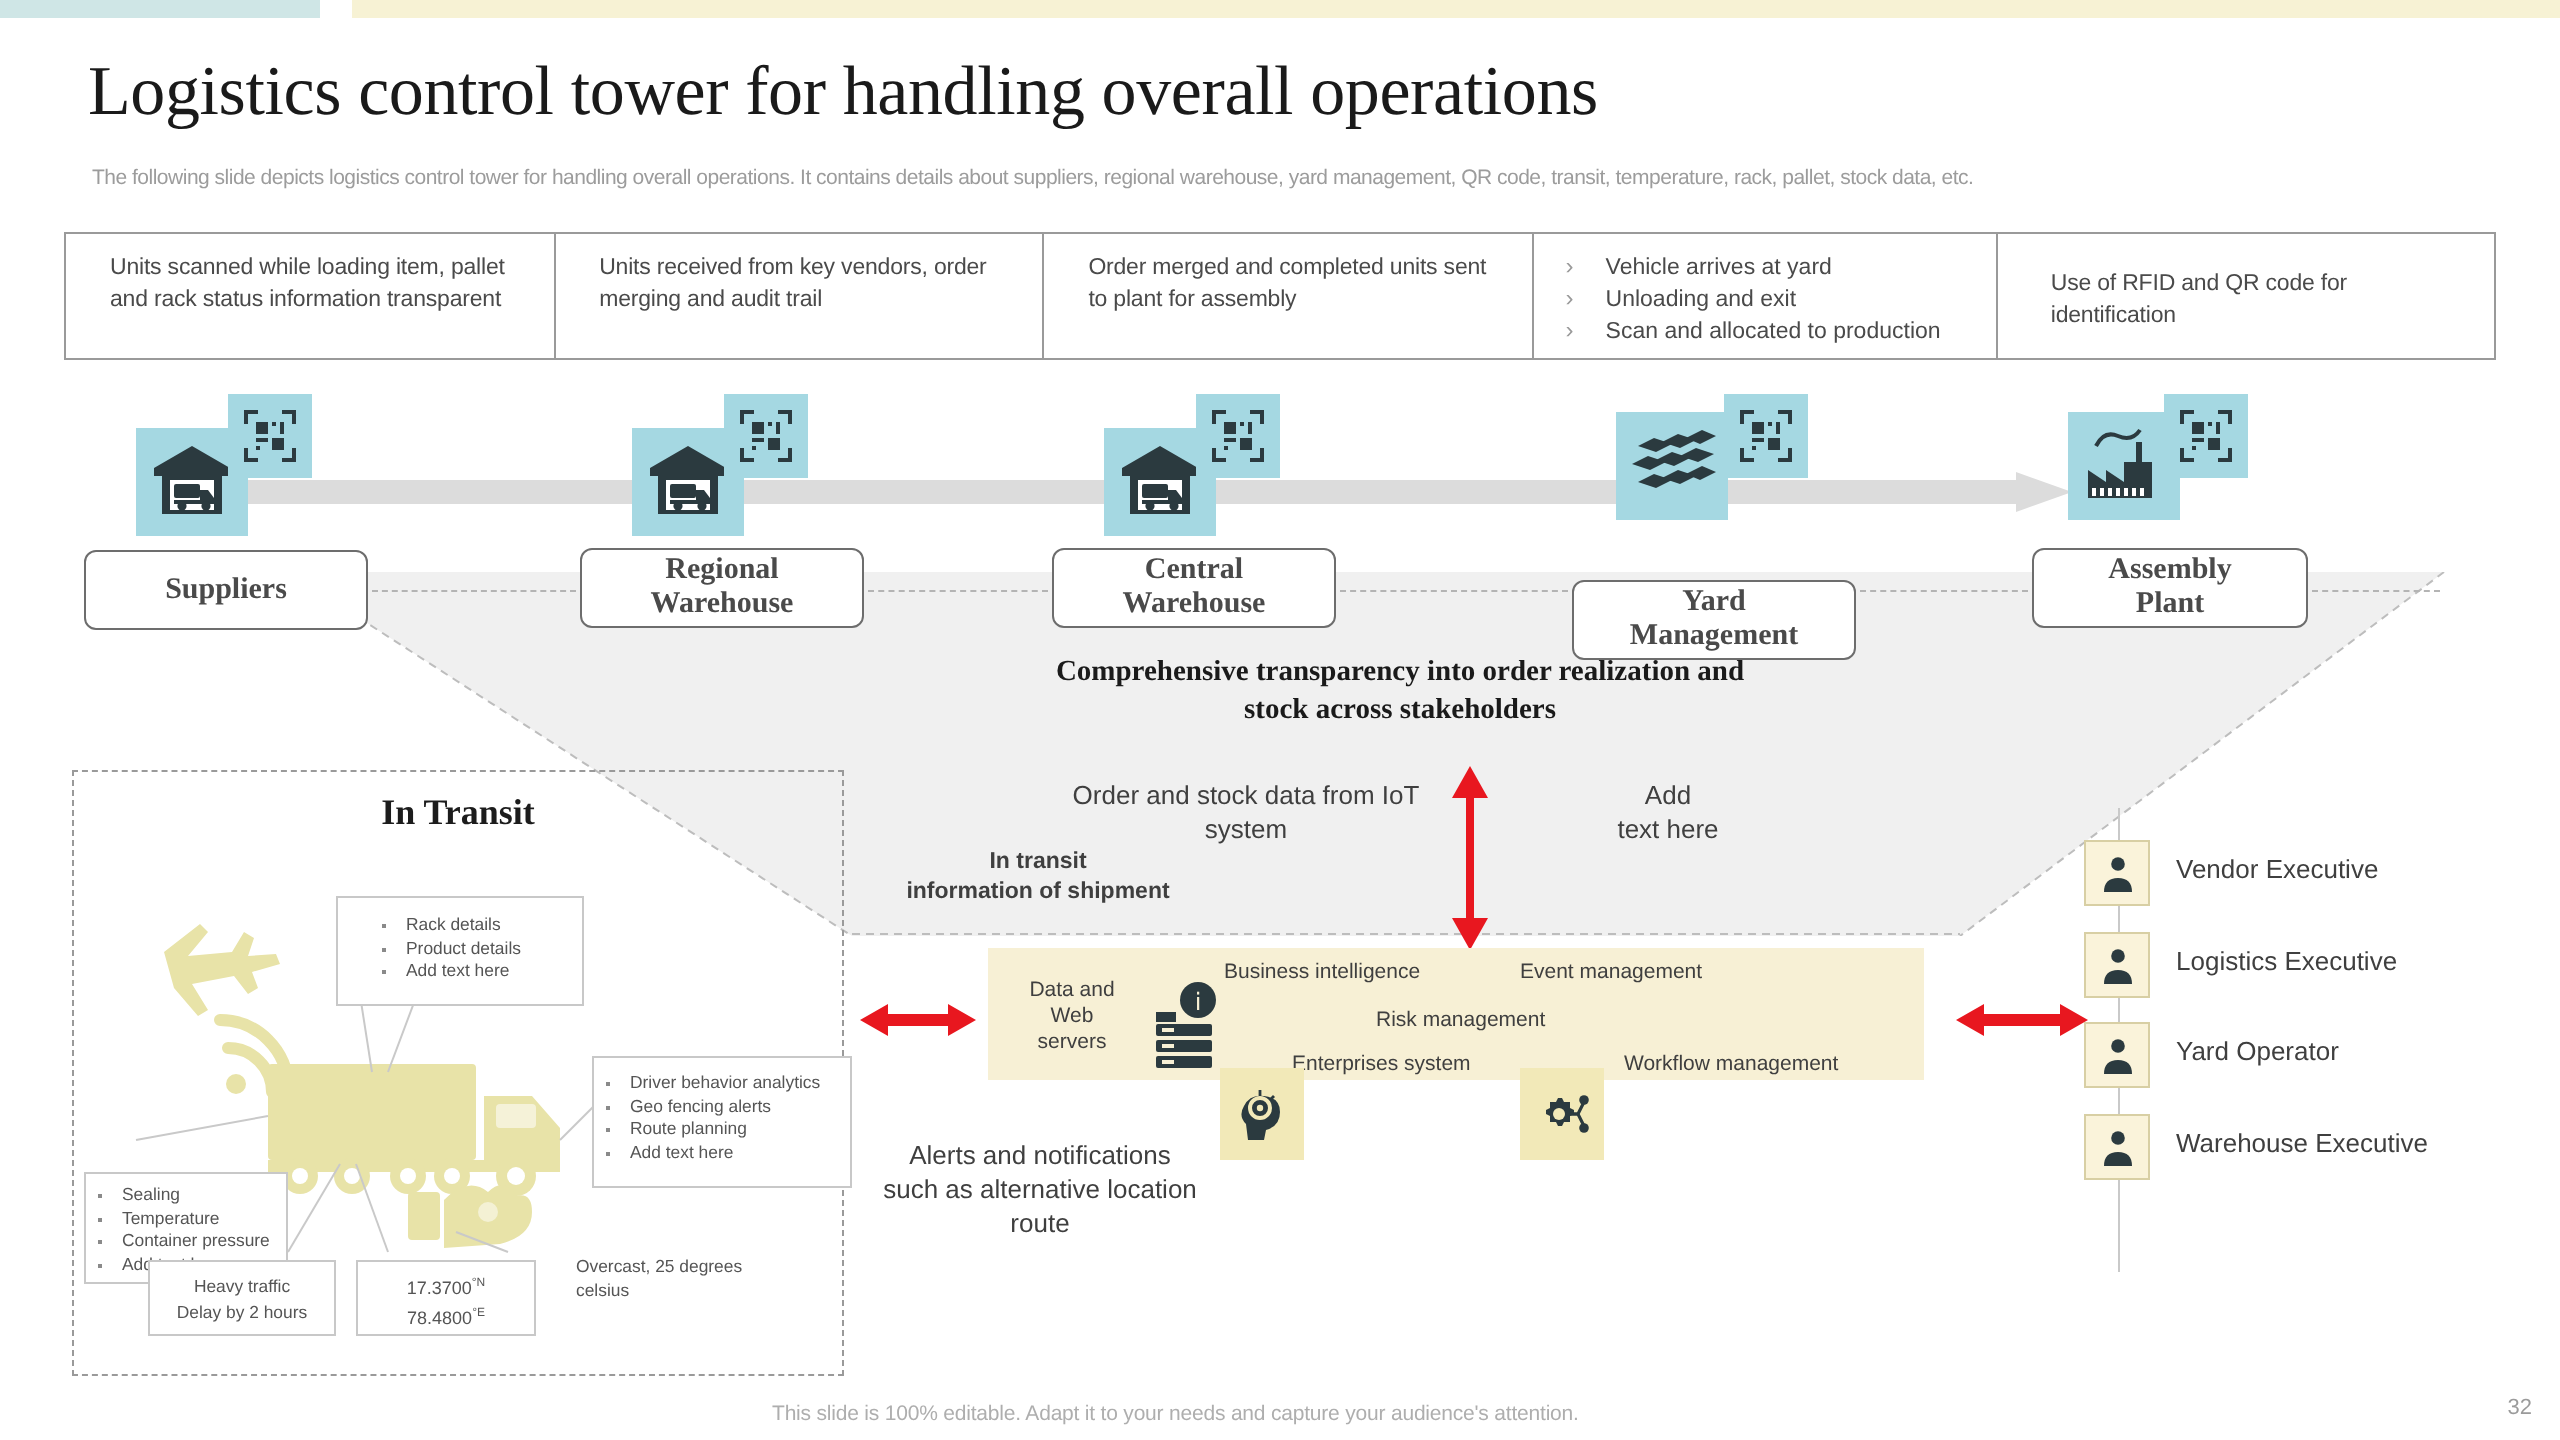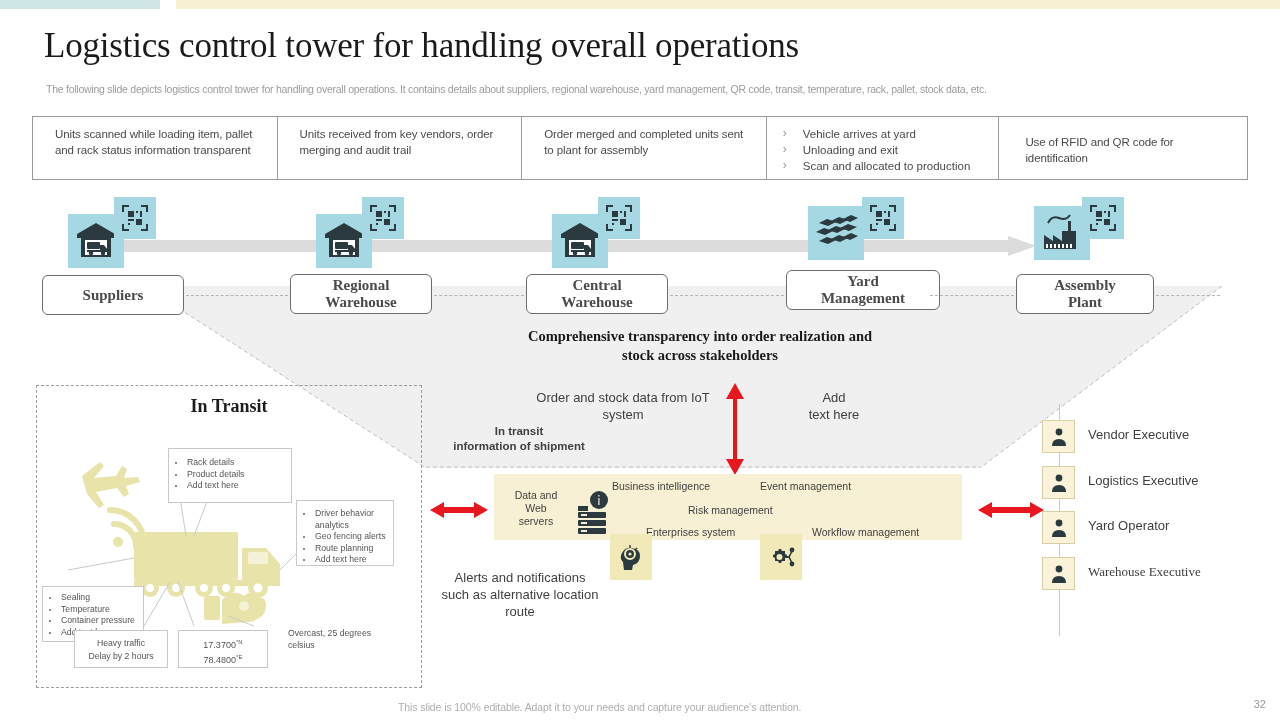--- a/index.html
+++ b/index.html
@@ -137,21 +137,21 @@
   }
   .consumer-spine {
     position:absolute; left:1059px; top:404px; width:1px; height:232px; background:#c9c9c9;
   }
 
   
   .redarrow { position:absolute; }
 
   
   .footer {
-    position:absolute; left:398px; top:701px; font-size:10.5px; color:#aeaeae; letter-spacing:-0.1px;
+    position:absolute; left:386px; top:701px; font-size:10.5px; color:#aeaeae; letter-spacing:-0.1px;
   }
   .pagenum { position:absolute; right:14px; top:698px; font-size:11px; color:#9b9b9b; }
 </style>
 </head>
 <body>
 
 <div class="slide">
 
   <div class="topbar-teal"></div>
   <div class="topbar-cream"></div>
@@ -325,21 +325,21 @@
       <g fill="#2b3a3f">
         <rect x="7" y="7" width="6" height="6"></rect>
           <rect x="15" y="7" width="2" height="2"></rect>
         <rect x="19" y="7" width="2" height="6"></rect>
           <rect x="7" y="15" width="6" height="2"></rect>
         <rect x="7" y="19" width="2" height="2"></rect>
           <rect x="15" y="15" width="6" height="6"></rect>
       </g>
     </svg>
   </div>
-  <div class="stage-pill two-line" style="left:786px; top:270px; width:154px;">
+  <div class="stage-pill two-line" style="left:786px; top:290px; width:142px;">
     <span style="white-space:pre-line;">Yard
 Management</span>
   </div>
 
   <div class="stage-icon" style="left:1034px; top:206px;">
     <svg width="44" height="40" viewBox="0 0 44 40">
       <path d="M8 10 q4-8 11-5 q7 3 11-3" fill="none" stroke="#2b3a3f" stroke-width="2"></path>
       <rect x="28" y="8" width="3" height="14" fill="#2b3a3f"></rect>
       <path d="M4 36 V22 l9 6 V22 l9 6 V18 h14 v18 Z" fill="#2b3a3f"></path>
       <g fill="#fff">
@@ -440,29 +440,29 @@
       <path d="M128 106 L118 42"></path>
         <path d="M136 106 L160 42"></path>
       <path d="M76 128 L10 140"></path>
       <path d="M222 140 L252 110"></path>
       <path d="M112 152 L86 196"></path>
         <path d="M120 152 L136 196"></path>
       <path d="M170 186 L196 196"></path>
     </g>
   </svg>
 
-  <div class="callout" style="left:168px; top:448px; width:124px; height:55px;">
+  <div class="callout" style="left:168px; top:448px; width:124px; height:55px;padding-left:16px;">
     <ul style="padding:8px 4px 0 0;">
       <li>Rack details</li>
       <li>Product details</li>
       <li>Add  text here</li>
     </ul>
   </div>
 
-  <div class="callout" style="left:296px; top:500px; width:98px; height:66px;">
+  <div class="callout" style="left:296px; top:528px; width:130px; height:66px;">
     <ul style="padding:7px 3px 0 0;">
       <li>Driver behavior analytics</li>
       <li>Geo fencing alerts</li>
       <li>Route planning</li>
       <li>Add  text here</li>
     </ul>
   </div>
 
   <div class="callout" style="left:42px; top:554px; width:102px; height:56px;margin-top:32px;">
     <ul style="padding:5px 3px 0 0;">
@@ -561,21 +561,21 @@
   </div>
   <div class="consumer-row" style="top:511px;">
     <div class="consumer-icon">
       <svg width="18" height="20" viewBox="0 0 18 20">
           <circle cx="9" cy="5" r="3.4" fill="#2b3a3f"></circle>
           <path d="M2 19 q0-7 7-7 q7 0 7 7 Z" fill="#2b3a3f"></path>
         </svg>
     </div>
     <div class="consumer-label">Yard Operator</div>
   </div>
-  <div class="consumer-row" style="top:557px;font-family:Liberation Serif, serif;">
+  <div class="consumer-row" style="top:557px;">
     <div class="consumer-icon">
       <svg width="18" height="20" viewBox="0 0 18 20">
           <circle cx="9" cy="5" r="3.4" fill="#2b3a3f"></circle>
           <path d="M2 19 q0-7 7-7 q7 0 7 7 Z" fill="#2b3a3f"></path>
         </svg>
     </div>
     <div class="consumer-label">Warehouse Executive</div>
   </div>
 
   <div class="footer">This slide is 100% editable. Adapt it to your needs and capture your audience's attention.</div>

